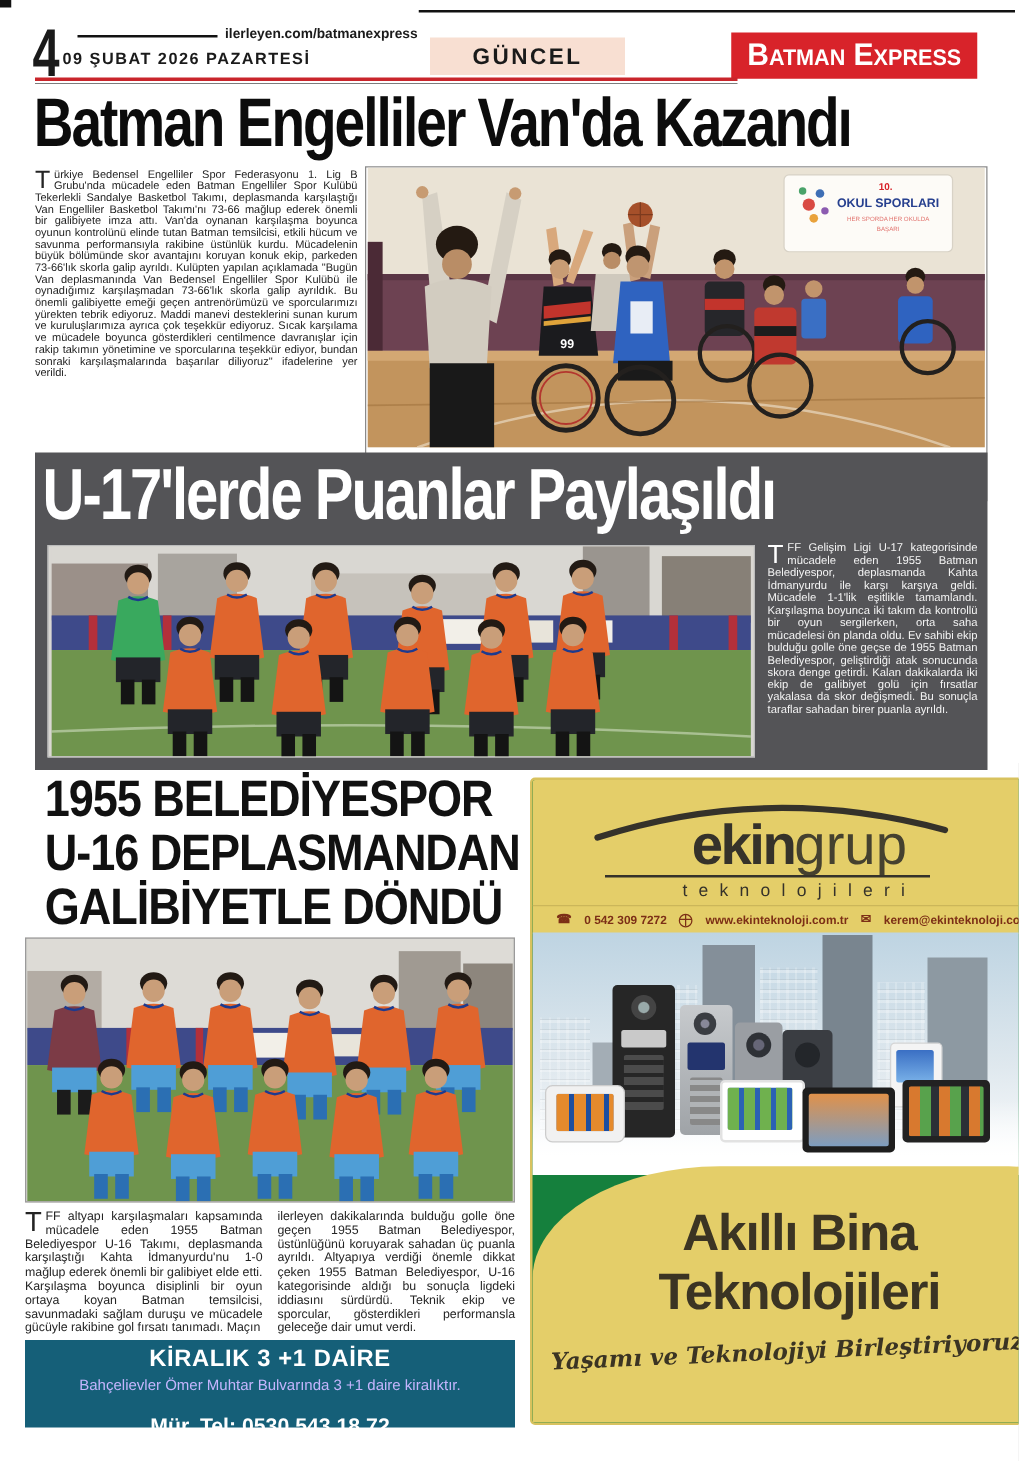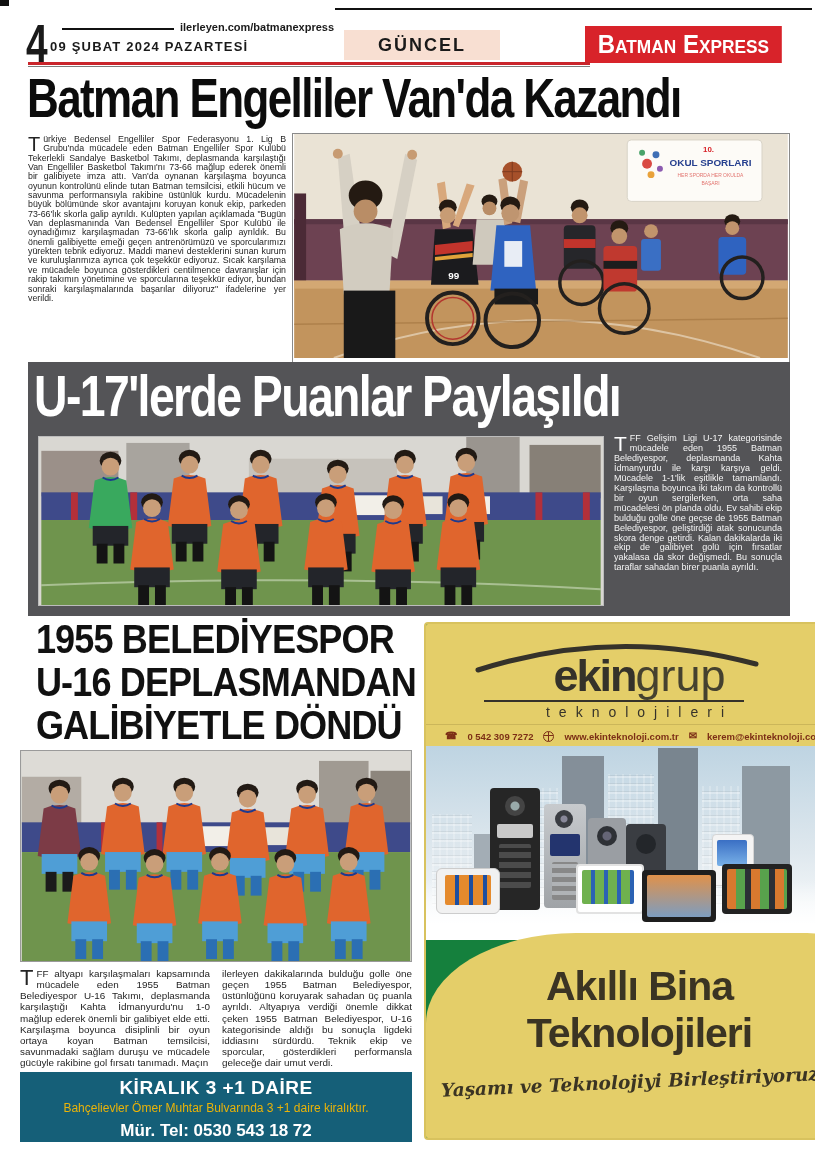--- a/index.html
+++ b/index.html
@@ -46,22 +46,22 @@
   #headline3 div{font-size:41px;line-height:43px;font-weight:bold;letter-spacing:-1px;
                  transform:scaleX(.88);transform-origin:50% 50%;white-space:nowrap;color:#111;}
   #photo3{left:20px;top:750px;width:392px;height:212px;border:1px solid #9a9a9a;box-sizing:border-box;background:#d9d7d2;}
   #a3-col1{left:20px;top:968px;width:190px;font-size:9.9px;line-height:11.15px;text-align:justify;color:#242424;}
   #a3-col2{left:222px;top:968px;width:190px;font-size:9.9px;line-height:11.15px;text-align:justify;color:#242424;}
   #a3-col1 .dropcap{font-size:22px;line-height:20px;}
 
   
   #rental-box{left:20px;top:1072px;width:392px;height:70px;background:#155f78;color:#fff;text-align:center;}
   #rental-title{margin-top:5px;font-size:19px;font-weight:bold;letter-spacing:.5px;}
-  #rental-line{margin-top:2px;font-size:12px;font-weight:300;color:#eab308;}
-  #rental-phone{margin-top:6px;font-size:17px;font-weight:bold;}
+  #rental-line{margin-top:2px;font-size:12px;font-weight:300;color:#c4b5fd;}
+  #rental-phone{margin-top:16px;font-size:17px;font-weight:bold;}
 
   
   #ekin-card{left:424px;top:622px;width:431px;height:518px;border:2px solid #d8c25e;border-radius:4px;
              box-sizing:border-box;overflow:hidden;background:#15803d;}
   #ekin-top{position:absolute;left:0;top:0;width:100%;height:100px;background:#e4ce69;}
   #ekin-logo-row{position:absolute;left:0;top:26px;width:100%;text-align:center;color:#35322a;}
   #ekin-logo-row .w1{font-size:45px;font-weight:bold;letter-spacing:-2px;}
   #ekin-logo-row .w2{font-size:45px;font-weight:normal;letter-spacing:0;color:#45412f;}
   #ekin-underline{position:absolute;left:58px;top:76px;width:260px;border-top:2px solid #35322a;}
   #ekin-tagline{position:absolute;left:0;top:80px;width:100%;text-align:center;font-size:14px;
@@ -92,21 +92,21 @@
 </head>
 <body>
 
 <div id="page">
 
   <div class="abs" id="corner-mark"></div>
   <div class="abs" id="top-rule"></div>
   <div class="abs" id="page-number">4</div>
   <div class="abs" id="fb-line"></div>
   <div class="abs" id="fb-url">ilerleyen.com/batmanexpress</div>
-  <div class="abs" id="date">09 ŞUBAT 2024 PAZARTESİ</div>
+  <div class="abs" id="date">09 ŞUBAT 2026 PAZARTESİ</div>
   <div class="abs" id="section-box">GÜNCEL</div>
   <div class="abs" id="brand-box">Batman Express</div>
   <div class="abs" id="red-rule"></div>
 
   <div class="abs cond" id="headline1">Batman Engelliler Van'da Kazandı</div>
   <div class="abs" id="a1-text">
     <span class="dropcap">T</span><span>ürkiye Bedensel Engelliler Spor Federasyonu 1. Lig B Grubu'nda mücadele eden Batman Engelliler Spor Kulübü Tekerlekli Sandalye Basketbol Takımı, deplasmanda karşılaştığı Van Engelliler Basketbol Takımı'nı 73-66 mağlup ederek önemli bir galibiyete imza attı. Van'da oynanan karşılaşma boyunca oyunun kontrolünü elinde tutan Batman temsilcisi, etkili hücum ve savunma performansıyla rakibine üstünlük kurdu. Mücadelenin büyük bölümünde skor avantajını koruyan konuk ekip, parkeden 73-66'lık skorla galip ayrıldı. Kulüpten yapılan açıklamada "Bugün Van deplasmanında Van Bedensel Engelliler Spor Kulübü ile oynadığımız karşılaşmadan 73-66'lık skorla galip ayrıldık. Bu önemli galibiyette emeği geçen antrenörümüzü ve sporcularımızı yürekten tebrik ediyoruz. Maddi manevi desteklerini sunan kurum ve kuruluşlarımıza ayrıca çok teşekkür ediyoruz. Sıcak karşılama ve mücadele boyunca gösterdikleri centilmence davranışlar için rakip takımın yönetimine ve sporcularına teşekkür ediyor, bundan sonraki karşılaşmalarında başarılar diliyoruz" ifadelerine yer verildi.</span>
   </div>
 
   <div class="abs" id="photo1">

